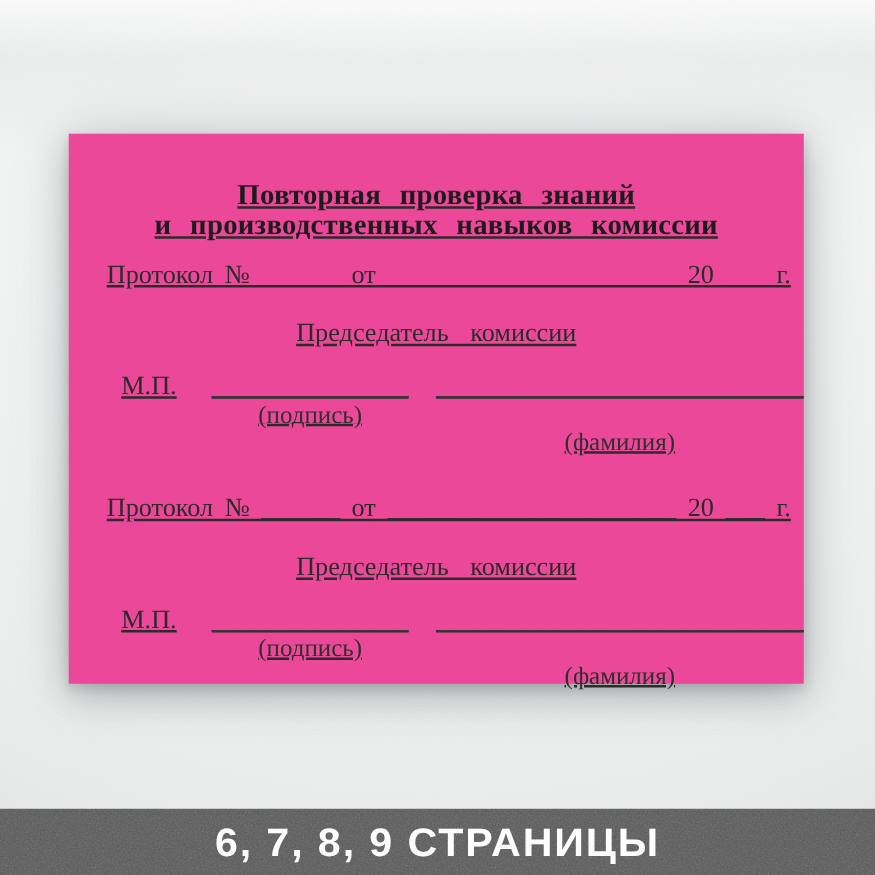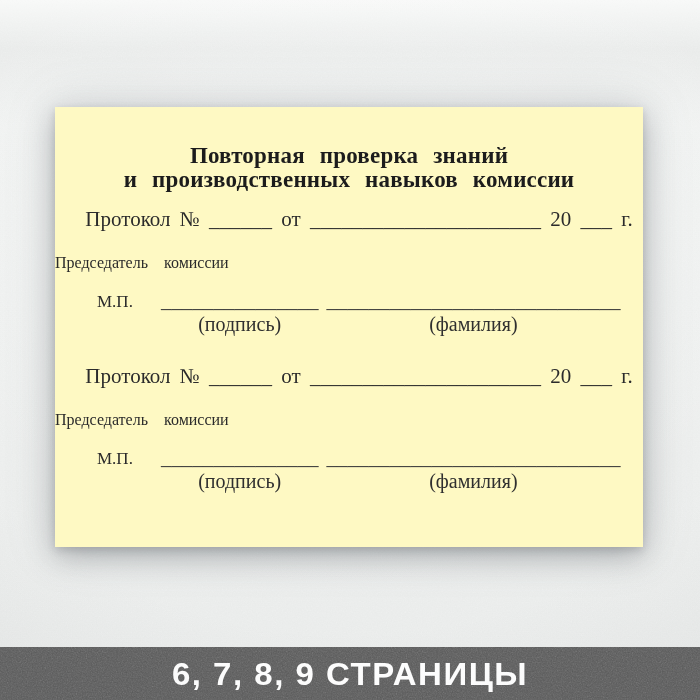--- a/index.html
+++ b/index.html
@@ -40,26 +40,27 @@
     position: absolute; inset: 0; z-index: 3;
     pointer-events: none;
     background: radial-gradient(ellipse 120% 100% at 50% 35%,
       rgba(255,255,255,0.22) 0%,
       rgba(255,255,255,0.00) 55%,
       rgba(90,95,100,0.10) 100%);
   }
   .card {
     position: absolute; left: 55px; top: 107px;
     width: 588px; height: 440px;
-    background: #fef9c3;
+    background: #ec4899;
     z-index: 5;
     box-shadow: 0 10px 26px rgba(95,100,106,0.38),
                 0 3px 8px rgba(70,75,80,0.20),
                 0 0 46px rgba(120,125,130,0.22);
     color: #2b2b2b;
+    text-decoration: underline;
   }
   .doc-title {
     margin-top: 37px;
     text-align: center;
     font-weight: bold;
     font-size: 23px;
     line-height: 1.05;
     word-spacing: 9px;
     letter-spacing: 0.2px;
     color: #1c1c1c;
@@ -67,32 +68,33 @@
   .protokol {
     margin-top: 15px;
     text-align: center;
     font-size: 21px;
     word-spacing: 4px;
     white-space: nowrap;
     padding-left: 20px;
   }
   .chairman {
     margin-top: 22px;
-    font-size: 16px;
+    text-align: center;
+    font-size: 21px;
     word-spacing: 12px;
   }
   .mp-row {
     margin-top: 17px;
     margin-left: 42px;
     display: flex;
     align-items: baseline;
   }
-  .mp { font-size: 17px; margin-right: 28px; }
+  .mp { font-size: 21px; margin-right: 28px; }
   .sig-group { display: flex; flex-direction: column; text-align: center; }
-  .sig-group + .sig-group { margin-left: 8px; }
+  .sig-group + .sig-group { margin-left: 22px; gap: 22px; }
   .blank {
     font-size: 21px;
     line-height: 1.1;
     white-space: pre;
     color: #3a3a3a;
   }
   .caption { font-size: 20px; margin-top: 1px; color: #2f2f2f; }
   .form-block.second { margin-top: 28px; }
 </style>
 </head>

